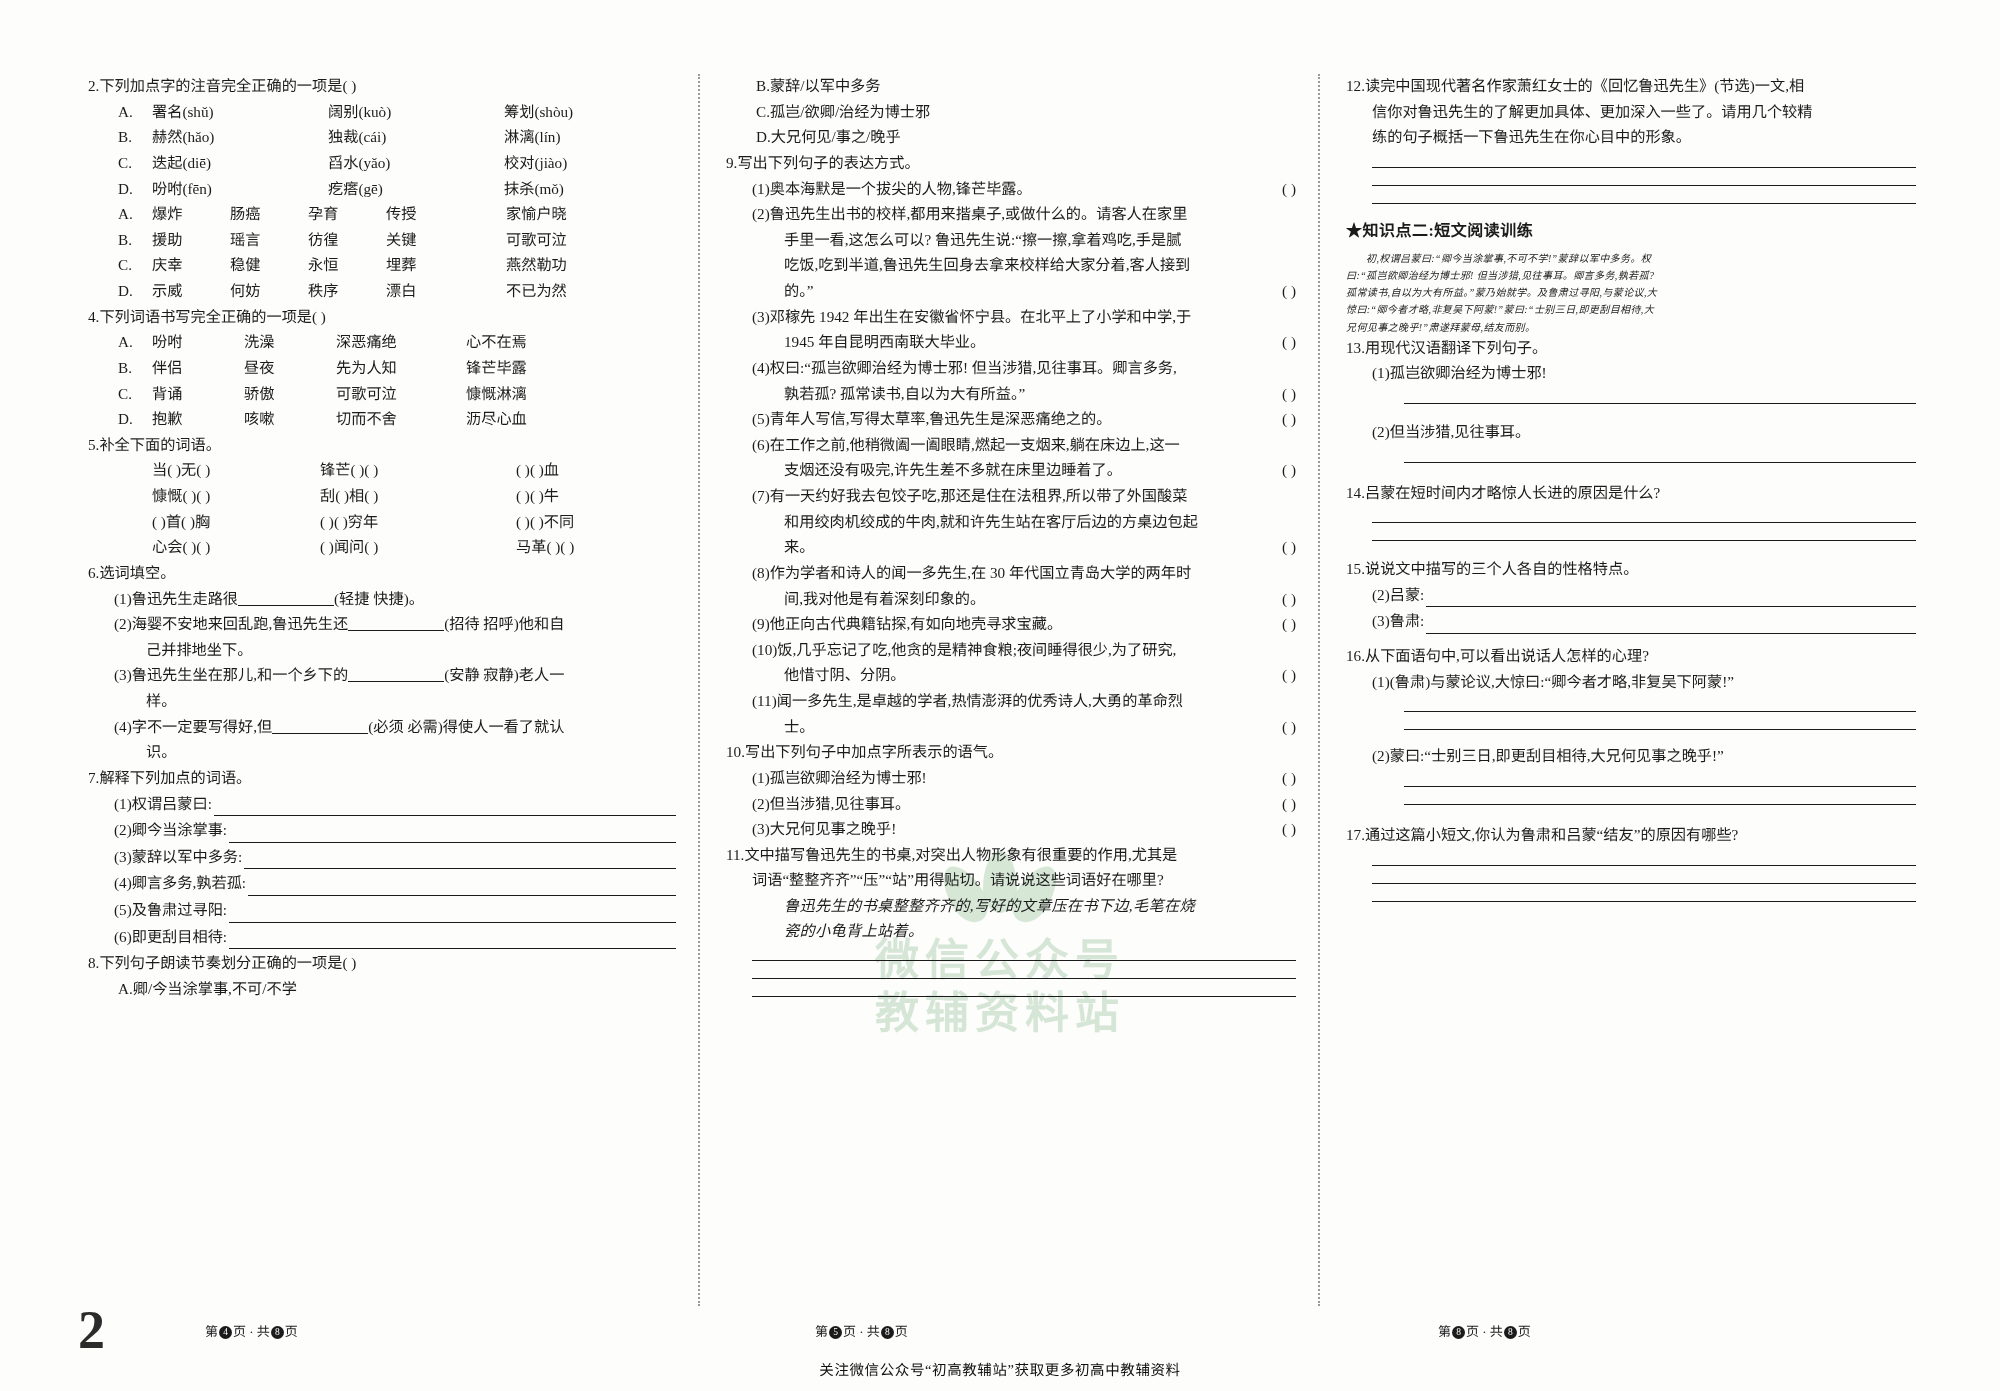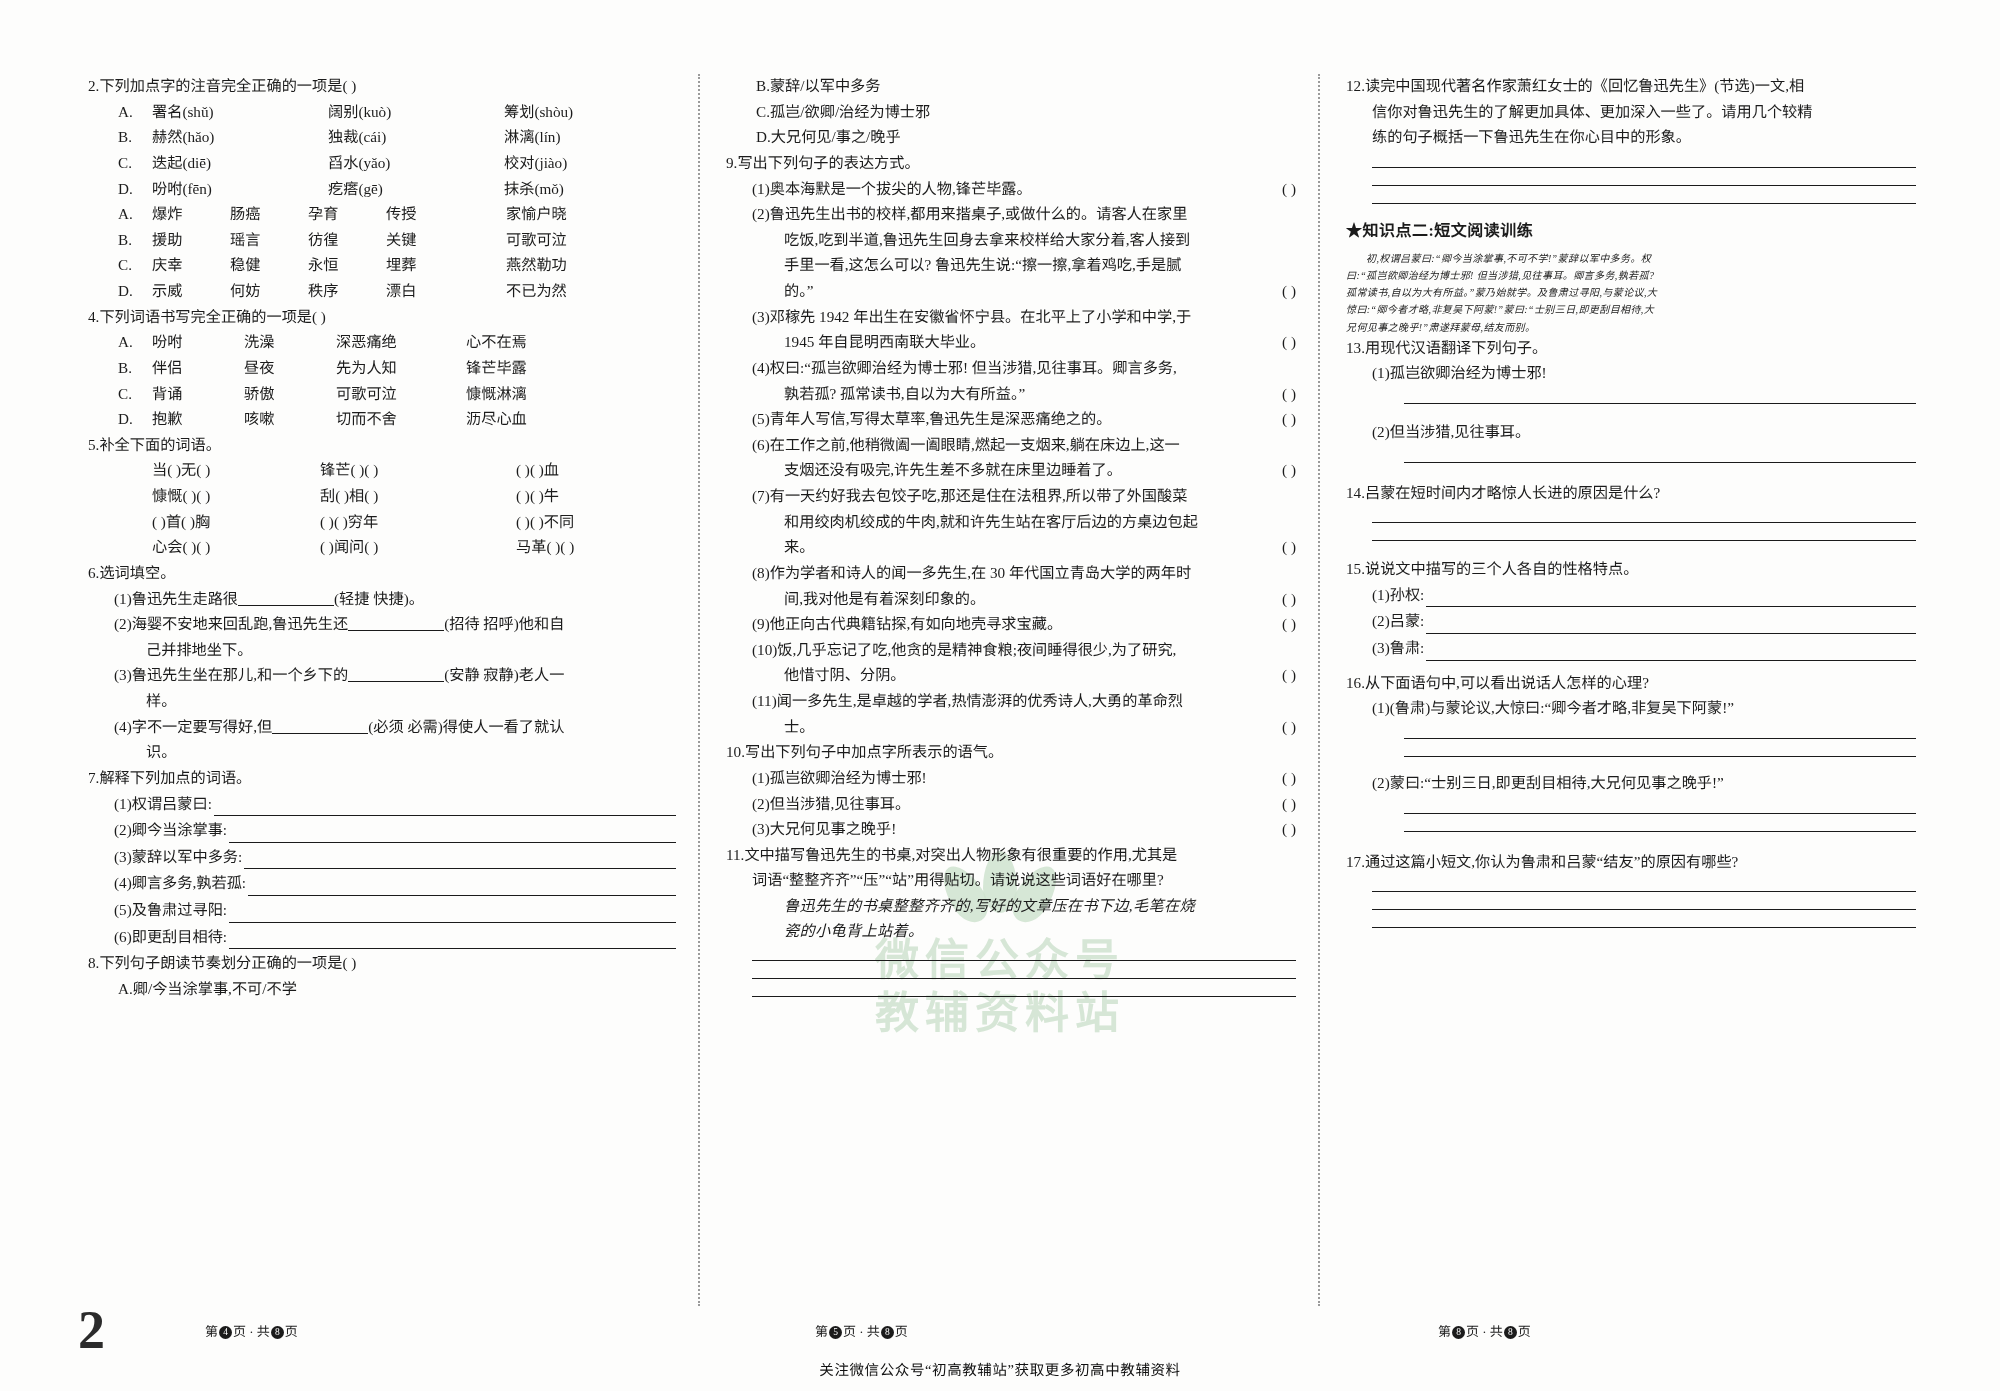--- a/index.html
+++ b/index.html
@@ -419,22 +419,22 @@
       <div class="opt">D.大兄何见/事之/晚乎</div>
 
       <div class="stem">9.写出下列句子的表达方式。</div>
 
       <div class="sub withbracket">
         <span class="txt">(1)奥本海默是一个拔尖的人物,锋芒毕露。</span>
         <span class="brk">(        )</span>
       </div>
 
       <div class="sub">(2)鲁迅先生出书的校样,都用来揩桌子,或做什么的。请客人在家里</div>
+      <div class="sub2">手里一看,这怎么可以? 鲁迅先生说:“擦一擦,拿着鸡吃,手是腻</div>
       <div class="sub2">吃饭,吃到半道,鲁迅先生回身去拿来校样给大家分着,客人接到</div>
-      <div class="sub2">手里一看,这怎么可以? 鲁迅先生说:“擦一擦,拿着鸡吃,手是腻</div>
       <div class="sub2 withbracket">
         <span class="txt">的。”</span>
         <span class="brk">(        )</span>
       </div>
 
       <div class="sub">(3)邓稼先 1942 年出生在安徽省怀宁县。在北平上了小学和中学,于</div>
       <div class="sub2 withbracket">
         <span class="txt">1945 年自昆明西南联大毕业。</span>
         <span class="brk">(        )</span>
       </div>
@@ -532,24 +532,20 @@
       <div class="sub">(1)孤岂欲卿治经为博士邪!</div>
       <div class="rule ind2"></div>
       <div class="sub" style="margin-top:16px">(2)但当涉猎,见往事耳。</div>
       <div class="rule ind2"></div>
 
       <div class="stem" style="margin-top:18px">14.吕蒙在短时间内才略惊人长进的原因是什么?</div>
       <div class="rule ind"></div>
       <div class="rule ind"></div>
 
       <div class="stem" style="margin-top:16px">15.说说文中描写的三个人各自的性格特点。</div>
-      <div class="ruleline">
-        <span class="lbl">(1)孙权:</span>
-          <span class="ln"></span>
-      </div>
       <div class="ruleline">
         <span class="lbl">(2)吕蒙:</span>
           <span class="ln"></span>
       </div>
       <div class="ruleline">
         <span class="lbl">(3)鲁肃:</span>
           <span class="ln"></span>
       </div>
 
       <div class="stem" style="margin-top:10px">16.从下面语句中,可以看出说话人怎样的心理?</div>

